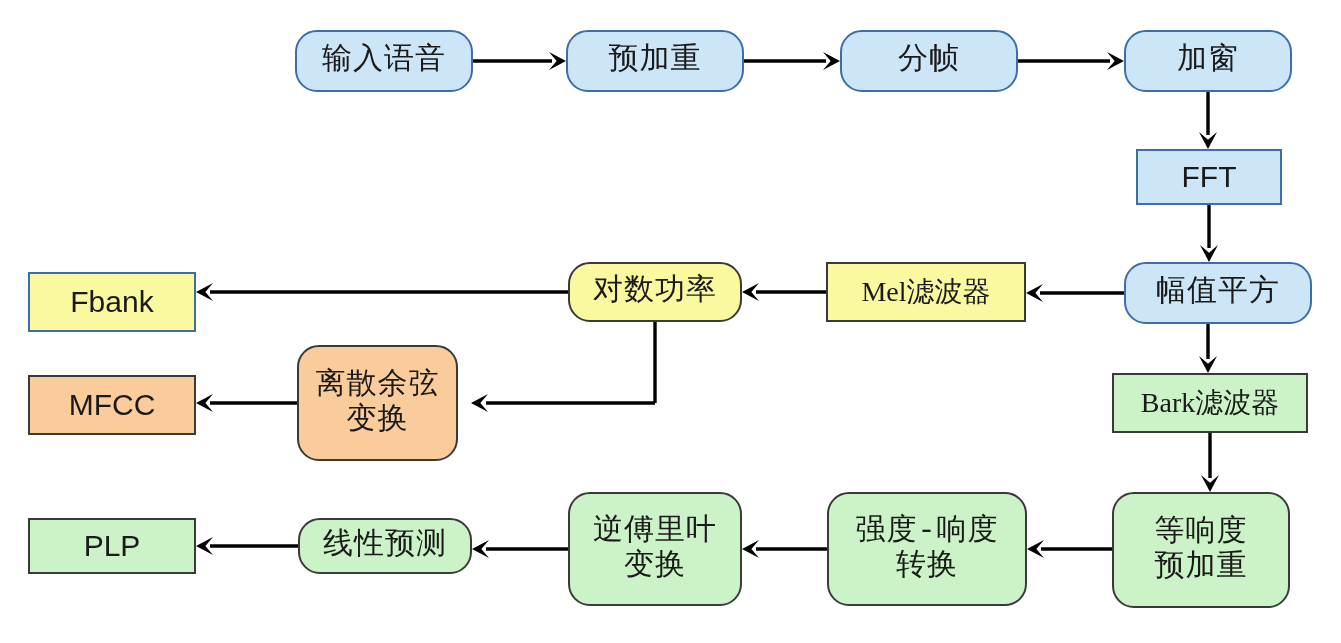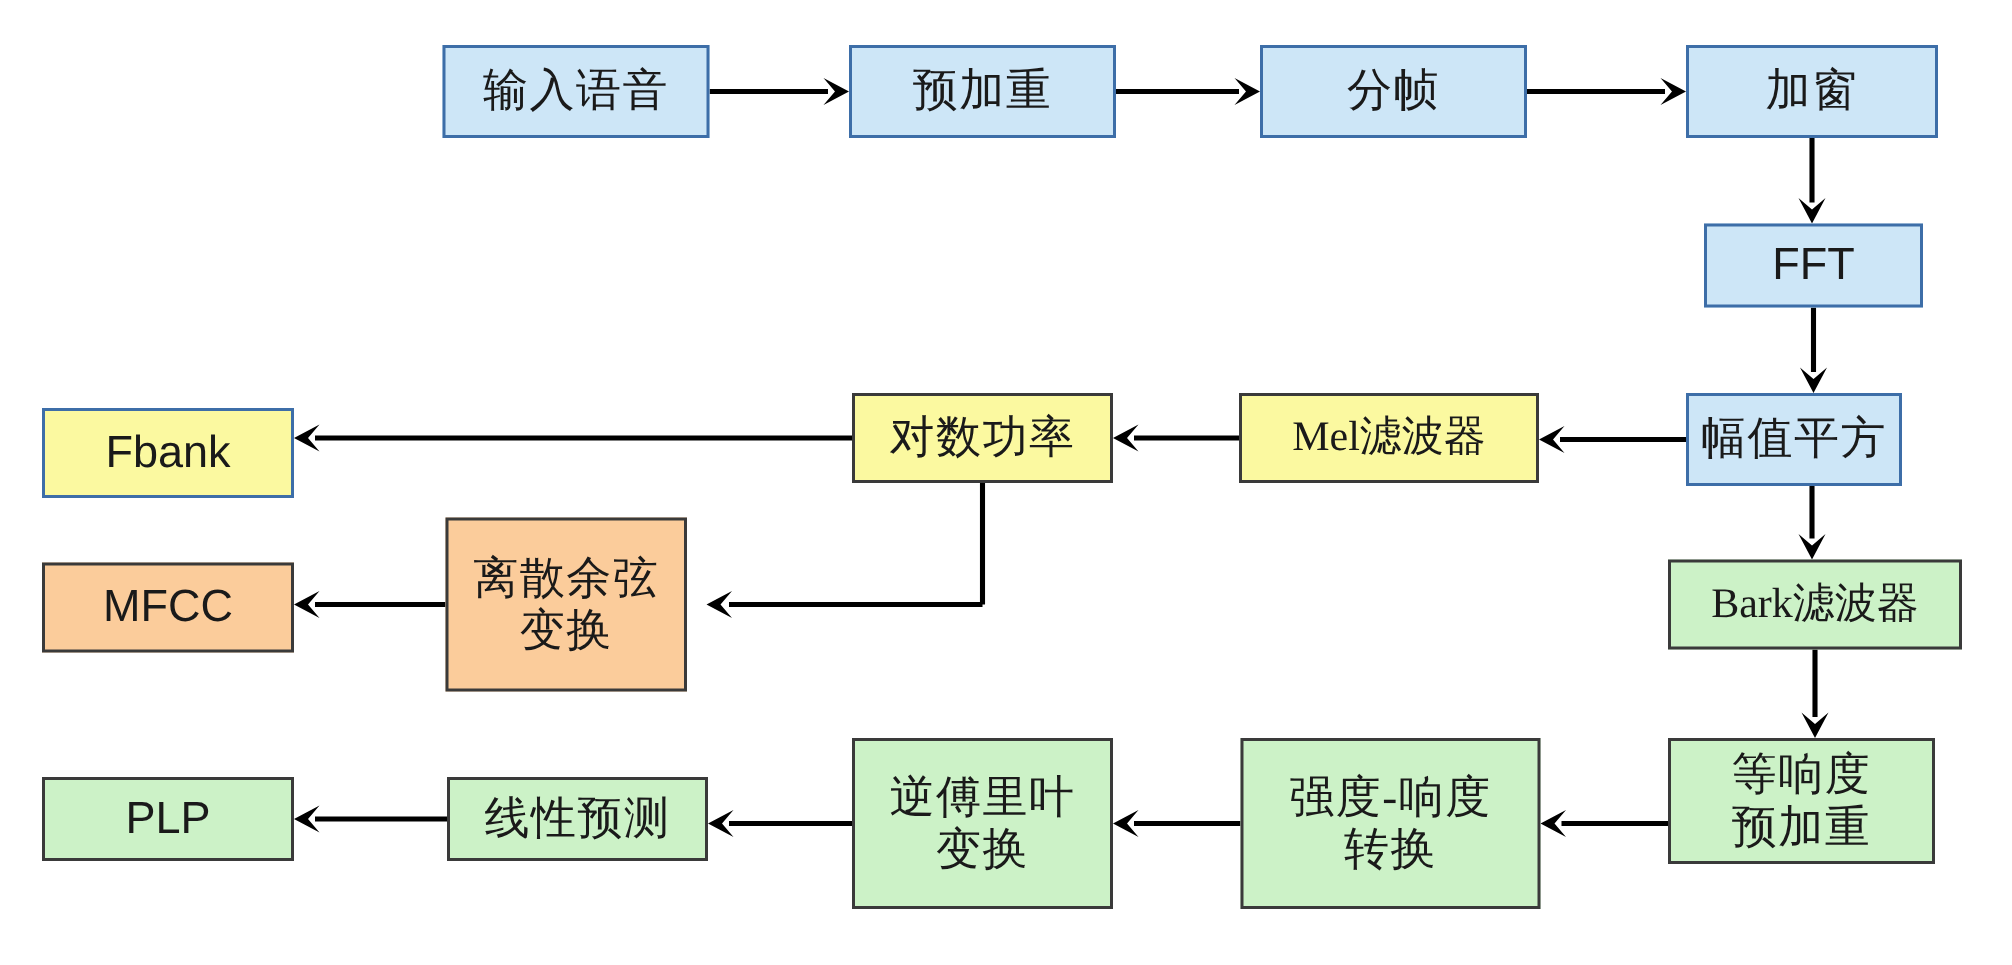--- a/index.html
+++ b/index.html
@@ -52,23 +52,24 @@
     background: #fbcc9b;
     border: 2px solid #3a3a3a;
     color: #1a1a1a;
   }
   .node-green {
     background: #ccf2c7;
     border: 2px solid #3a3a3a;
     color: #1a1a1a;
   }
   .t-cjk {
-    font-family: Liberation Serif, serif;
+    font-family: Liberation Mono, monospace;
     font-size: 30px;
     letter-spacing: 1px;
+    border-radius: 22px;
   }
   .t-lat {
     font-family: Liberation Sans, sans-serif;
     font-size: 30px;
   }
   .t-mix {
     font-family: "Liberation Serif", "DejaVu Serif", serif;
     font-size: 28px;
   }
 </style>
@@ -141,29 +142,29 @@
       <g>
         <line x1="298" y1="546" x2="210" y2="546" stroke="#000000" stroke-width="3.4"></line>
         <path d="M 196 546 L 213 537 L 205.35 546 L 213 555 Z" fill="#000000"></path>
       </g>
     </svg>
 <div class="node node-blue t-cjk" style="left: 295px; top: 30px; width: 178px; height: 62px;">输入语音</div>
     <div class="node node-blue t-cjk" style="left: 566px; top: 30px; width: 178px; height: 62px;">预加重</div>
     <div class="node node-blue t-cjk" style="left: 840px; top: 30px; width: 178px; height: 62px;">分帧</div>
     <div class="node node-blue t-cjk" style="left: 1124px; top: 30px; width: 168px; height: 62px;">加窗</div>
     <div class="node node-blue t-lat" style="left: 1136px; top: 149px; width: 146px; height: 56px;">FFT</div>
-    <div class="node node-blue t-cjk" style="left: 1124px; top: 262px; width: 144px; height: 62px;">幅值平方</div>
+    <div class="node node-blue t-cjk" style="left: 1124px; top: 262px; width: 188px; height: 62px;">幅值平方</div>
     <div class="node node-yellow t-cjk" style="left: 568px; top: 262px; width: 174px; height: 60px;">对数功率</div>
     <div class="node node-yellow t-mix" style="left: 826px; top: 262px; width: 200px; height: 60px;">Mel滤波器</div>
     <div class="node node-yellow-blueborder t-lat" style="left: 28px; top: 272px; width: 168px; height: 60px;">Fbank</div>
     <div class="node node-orange t-cjk" style="left: 297px; top: 345px; width: 161px; height: 116px;">离散余弦
 变换</div>
     <div class="node node-orange t-lat" style="left: 28px; top: 375px; width: 168px; height: 60px;">MFCC</div>
     <div class="node node-green t-mix" style="left: 1112px; top: 373px; width: 196px; height: 60px;">Bark滤波器</div>
-    <div class="node node-green t-cjk" style="left: 1112px; top: 492px; width: 178px; height: 84px;">等响度
+    <div class="node node-green t-cjk" style="left: 1112px; top: 492px; width: 178px; height: 116px;">等响度
 预加重</div>
     <div class="node node-green t-cjk" style="left: 827px; top: 492px; width: 200px; height: 114px;">强度-响度
 转换</div>
     <div class="node node-green t-cjk" style="left: 568px; top: 492px; width: 174px; height: 114px;">逆傅里叶
 变换</div>
     <div class="node node-green t-cjk" style="left: 298px; top: 518px; width: 174px; height: 56px;">线性预测</div>
     <div class="node node-green t-lat" style="left: 28px; top: 518px; width: 168px; height: 56px;">PLP</div>
   </div>
 
 </body></html>

